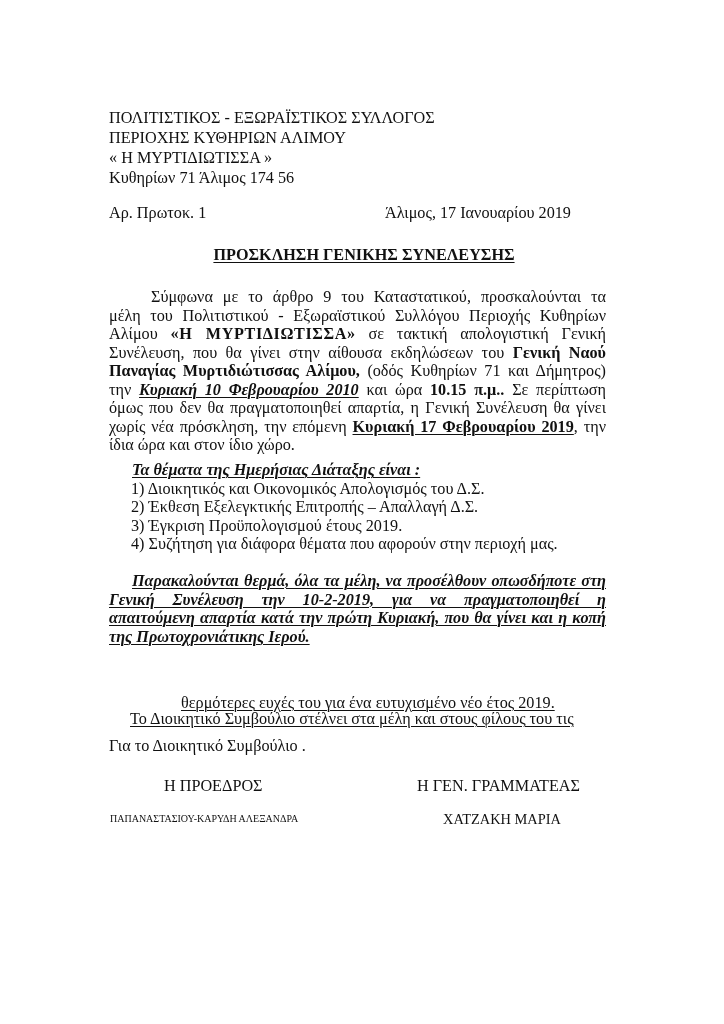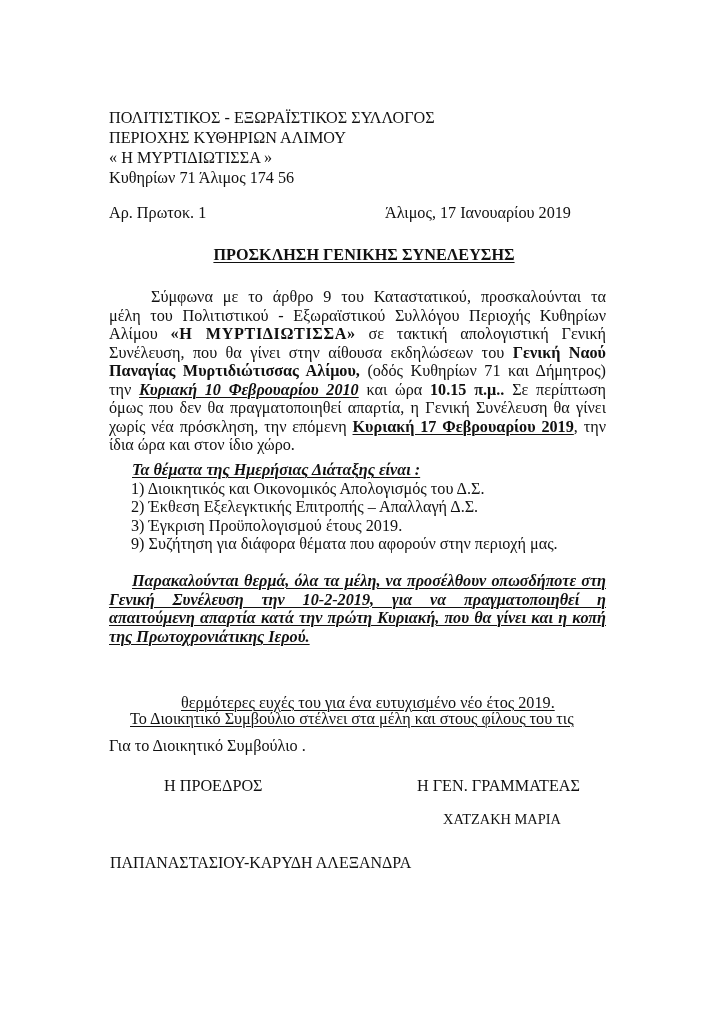--- a/index.html
+++ b/index.html
@@ -36,30 +36,30 @@
   <div class="just" style="top:380.5px;"><span>την</span> <span class="b i u">Κυριακή 10 Φεβρουαρίου  2010</span> <span>και ώρα</span> <span class="b">10.15 π.μ..</span> <span>Σε περίπτωση</span></div>
   <div class="just" style="top:399px;">όμως που δεν θα πραγματοποιηθεί απαρτία, η Γενική Συνέλευση θα γίνει</div>
   <div class="just" style="top:417.5px;"><span>χωρίς νέα πρόσκληση, την επόμενη</span> <span class="b u">Κυριακή 17 Φεβρουαρίου 2019</span><span>, την</span></div>
   <div class="just just-last" style="top:436px;">ίδια ώρα και στον ίδιο χώρο.</div>
 </div>
 
 <div class="abs b i u" style="top:460px; left:132px;">Τα θέματα της Ημερήσιας Διάταξης είναι :</div>
 <div class="abs" style="top:478.5px; left:131px;">1) Διοικητικός και Οικονομικός Απολογισμός του Δ.Σ.</div>
 <div class="abs" style="top:497px; left:131px;">2) Έκθεση Εξελεγκτικής Επιτροπής – Απαλλαγή Δ.Σ.</div>
 <div class="abs" style="top:515.5px; left:131px;">3) Έγκριση Προϋπολογισμού έτους  2019.</div>
-<div class="abs" style="top:534px; left:131px;">9) Συζήτηση για διάφορα θέματα που αφορούν στην περιοχή μας.</div>
+<div class="abs" style="top:534px; left:131px;">4) Συζήτηση για διάφορα θέματα που αφορούν στην περιοχή μας.</div>
 
 <div>
   <div class="just b i u" style="top:572px; left:132px; width:474px;">Παρακαλούνται θερμά, όλα τα μέλη, να προσέλθουν οπωσδήποτε στη</div>
   <div class="just b i u" style="top:590.5px;">Γενική  Συνέλευση  την   10-2-2019,  για  να  πραγματοποιηθεί  η</div>
   <div class="just b i u" style="top:609px;">απαιτούμενη απαρτία κατά την πρώτη Κυριακή, που θα γίνει και η κοπή</div>
   <div class="abs b i u" style="top:627.5px; left:109px; line-height:18.5px;">της Πρωτοχρονιάτικης  Ιερού.</div>
 </div>
 
 <div class="abs u" style="top:709px; left:130px;">Το Διοικητικό Συμβούλιο στέλνει στα μέλη και στους φίλους του τις</div>
 <div class="abs u" style="top:693px; left:181px;">θερμότερες ευχές του για ένα ευτυχισμένο νέο έτος 2019.</div>
 
 <div class="abs hdr" style="top:736px;">Για το Διοικητικό Συμβούλιο .</div>
 
 <div class="abs" style="top:776px; left:164px;">Η   ΠΡΟΕΔΡΟΣ</div>
 <div class="abs" style="top:776px; left:417px;">Η ΓΕΝ.  ΓΡΑΜΜΑΤΕΑΣ</div>
-<div class="abs" style="top:809px; left:110px; font-size:16px;margin-top:44px;">ΠΑΠΑΝΑΣΤΑΣΙΟΥ-ΚΑΡΥΔΗ ΑΛΕΞΑΝΔΡΑ</div>
+<div class="abs" style="top:809px; left:110px; font-size:10px;">ΠΑΠΑΝΑΣΤΑΣΙΟΥ-ΚΑΡΥΔΗ ΑΛΕΞΑΝΔΡΑ</div>
 <div class="abs" style="top:809px; left:443px; font-size:14.4px;">ΧΑΤΖΑΚΗ ΜΑΡΙΑ</div>
 
 </body></html>

